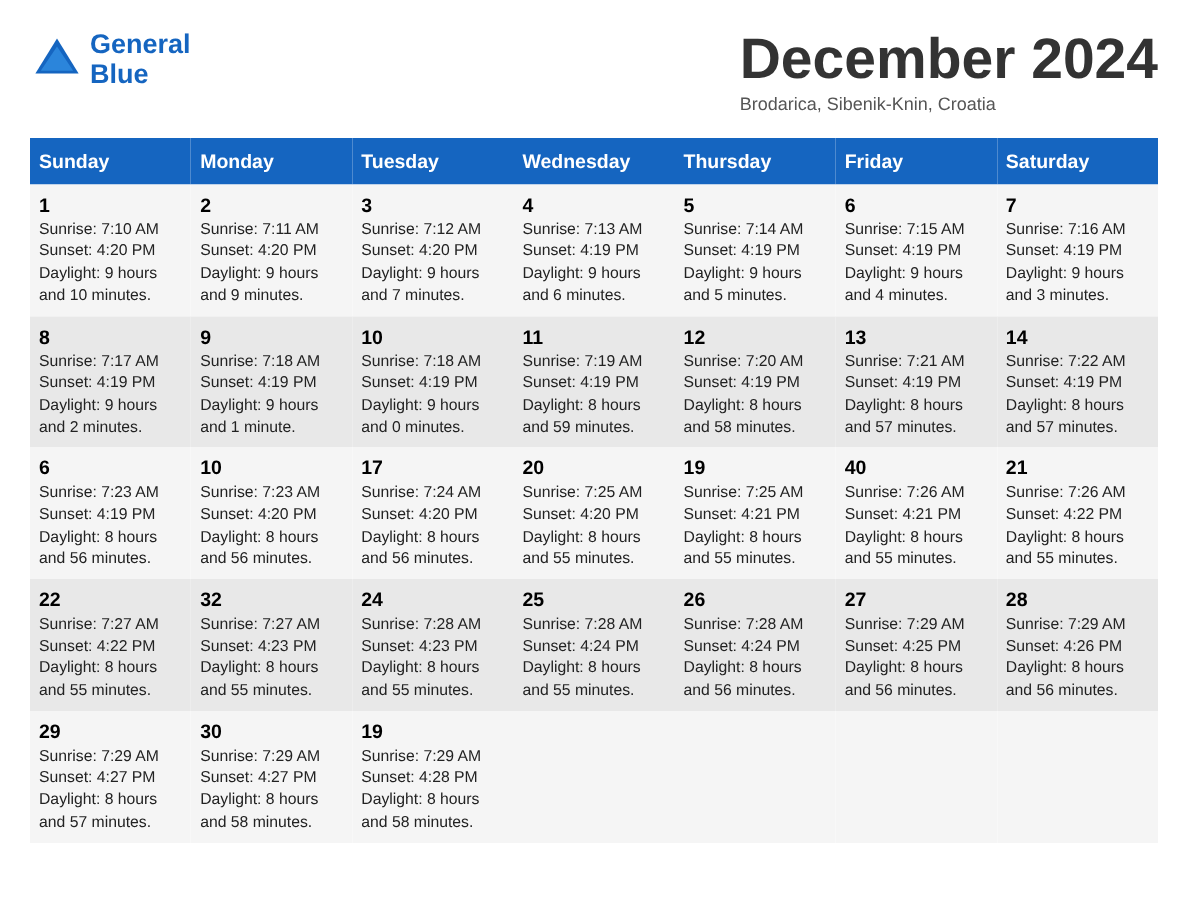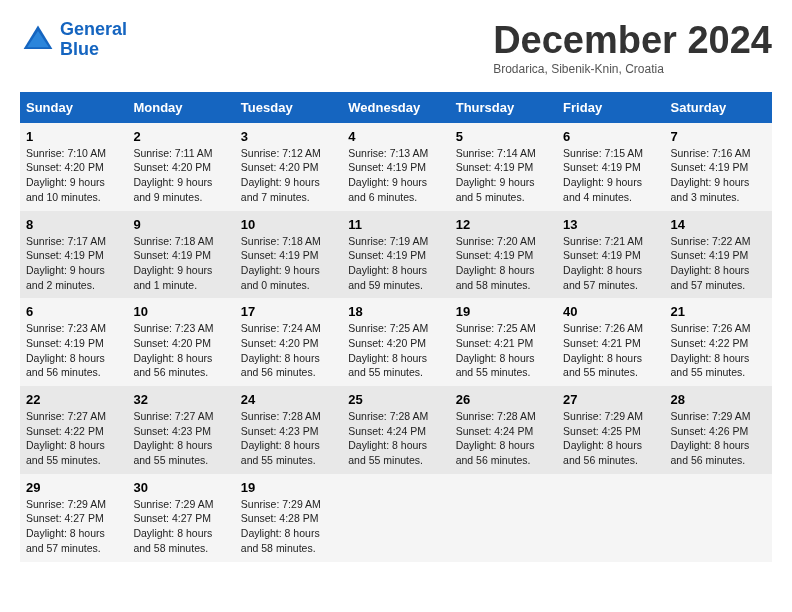--- a/index.html
+++ b/index.html
@@ -133,21 +133,21 @@
         <td><span class="day-num">10</span><span class="day-info">Sunrise: 7:18 AM<br>Sunset: 4:19 PM<br>Daylight: 9 hours and 0 minutes.</span></td>
         <td><span class="day-num">11</span><span class="day-info">Sunrise: 7:19 AM<br>Sunset: 4:19 PM<br>Daylight: 8 hours and 59 minutes.</span></td>
         <td><span class="day-num">12</span><span class="day-info">Sunrise: 7:20 AM<br>Sunset: 4:19 PM<br>Daylight: 8 hours and 58 minutes.</span></td>
         <td><span class="day-num">13</span><span class="day-info">Sunrise: 7:21 AM<br>Sunset: 4:19 PM<br>Daylight: 8 hours and 57 minutes.</span></td>
         <td><span class="day-num">14</span><span class="day-info">Sunrise: 7:22 AM<br>Sunset: 4:19 PM<br>Daylight: 8 hours and 57 minutes.</span></td>
       </tr>
       <tr>
         <td><span class="day-num">6</span><span class="day-info">Sunrise: 7:23 AM<br>Sunset: 4:19 PM<br>Daylight: 8 hours and 56 minutes.</span></td>
         <td><span class="day-num">10</span><span class="day-info">Sunrise: 7:23 AM<br>Sunset: 4:20 PM<br>Daylight: 8 hours and 56 minutes.</span></td>
         <td><span class="day-num">17</span><span class="day-info">Sunrise: 7:24 AM<br>Sunset: 4:20 PM<br>Daylight: 8 hours and 56 minutes.</span></td>
-        <td><span class="day-num">18</span><span class="day-info">Sunrise: 7:25 AM<br>Sunset: 4:20 PM<br>Daylight: 8 hours and 55 minutes.</span></td>
+        <td><span class="day-num">20</span><span class="day-info">Sunrise: 7:25 AM<br>Sunset: 4:20 PM<br>Daylight: 8 hours and 55 minutes.</span></td>
         <td><span class="day-num">19</span><span class="day-info">Sunrise: 7:25 AM<br>Sunset: 4:21 PM<br>Daylight: 8 hours and 55 minutes.</span></td>
         <td><span class="day-num">40</span><span class="day-info">Sunrise: 7:26 AM<br>Sunset: 4:21 PM<br>Daylight: 8 hours and 55 minutes.</span></td>
         <td><span class="day-num">21</span><span class="day-info">Sunrise: 7:26 AM<br>Sunset: 4:22 PM<br>Daylight: 8 hours and 55 minutes.</span></td>
       </tr>
       <tr>
         <td><span class="day-num">22</span><span class="day-info">Sunrise: 7:27 AM<br>Sunset: 4:22 PM<br>Daylight: 8 hours and 55 minutes.</span></td>
         <td><span class="day-num">32</span><span class="day-info">Sunrise: 7:27 AM<br>Sunset: 4:23 PM<br>Daylight: 8 hours and 55 minutes.</span></td>
         <td><span class="day-num">24</span><span class="day-info">Sunrise: 7:28 AM<br>Sunset: 4:23 PM<br>Daylight: 8 hours and 55 minutes.</span></td>
         <td><span class="day-num">25</span><span class="day-info">Sunrise: 7:28 AM<br>Sunset: 4:24 PM<br>Daylight: 8 hours and 55 minutes.</span></td>
         <td><span class="day-num">26</span><span class="day-info">Sunrise: 7:28 AM<br>Sunset: 4:24 PM<br>Daylight: 8 hours and 56 minutes.</span></td>

